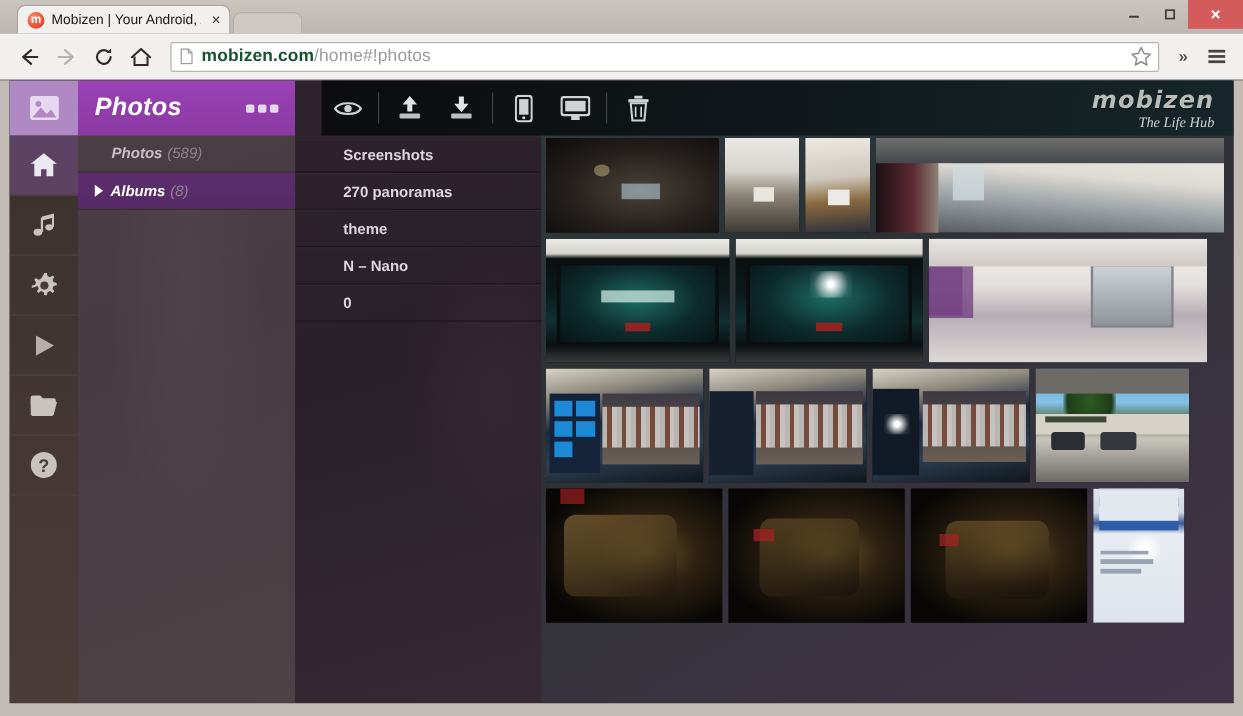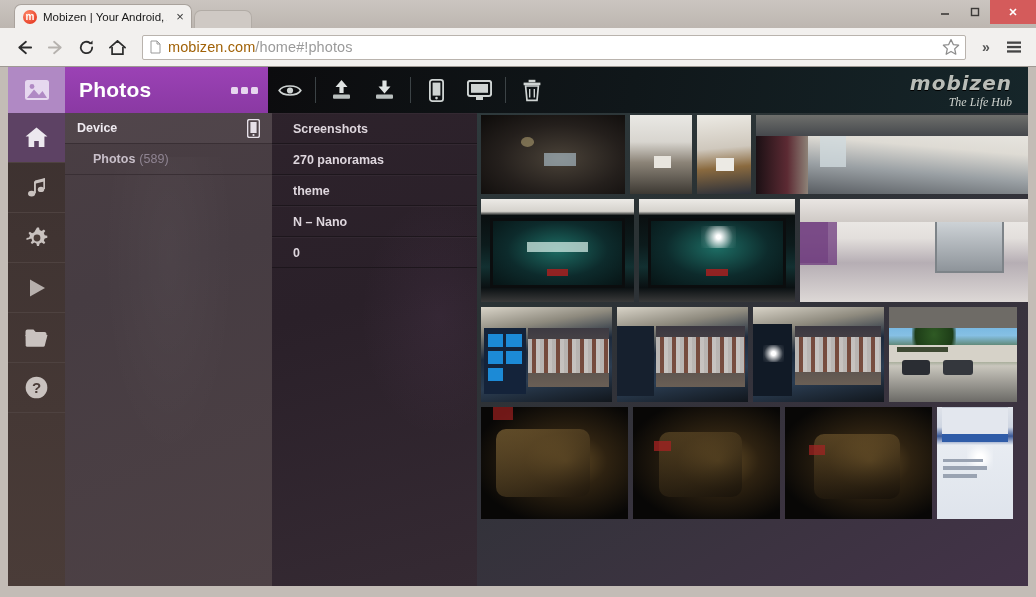--- a/index.html
+++ b/index.html
@@ -78,21 +78,21 @@
   .navbtn.dim { color: #b6b2ae; }
   #omnibox {
     flex: 1; height: 25px; margin: 0 6px 0 8px;
     background: #ffffff; border: 1px solid #b9b3ad;
     border-radius: 2px; display: flex; align-items: center;
     padding: 0 4px 0 7px; gap: 7px;
   }
   #page-icon { width: 11px; height: 14px; flex: none; }
   #url { font-size: 14.5px; color: #9a9a9a; white-space: nowrap;
          overflow: hidden; letter-spacing: .1px; }
-  #url b { color: #a16207; font-weight: normal; }
+  #url b { color: #14532d; font-weight: bold; }
   #star { margin-left: auto; width: 20px; flex: none; cursor: pointer; }
   .navbtn.small { width: 22px; font-size: 14px; color: #555; font-weight: bold; }
 
   
   #app {
     flex: 1; position: relative; overflow: hidden;
     background: #2b2426;
     border-left: 8px solid #c3bcb6;
     border-right: 8px solid #c3bcb6;
     border-bottom: 11px solid #c3bcb6;
@@ -110,23 +110,24 @@
                display:flex; align-items:center; justify-content:center; }
   .rail-item {
     height: 50px; display: flex; align-items: center; justify-content: center;
     border-bottom: 1px solid #4e4240; cursor: pointer; color: #c9c2bf;
   }
   .rail-item.active { background: #5d4264; }
   .rail-item svg { display: block; }
 
   
   #tree {
-    width: 207px; flex: none; position: relative;
+    width: 181px; flex: none; position: relative;
     background: linear-gradient(160deg, #4b3f44 0%, #463c42 40%, #4d4145 100%);
     overflow: hidden;
+    font-style: italic;
   }
   #tree::after {
     content: ""; position: absolute; left: 50%; top: 90px;
     width: 150px; height: 330px; transform: translateX(-50%);
     background: radial-gradient(ellipse at 50% 30%, rgba(255,255,255,.035), transparent 62%);
     pointer-events: none;
   }
   #tree-head {
     height: 46px; background: #8b3fa8;
     background: linear-gradient(#9b42b5, #8a39a3);
@@ -159,21 +160,21 @@
   }
   #albums::after {
     content: ""; position: absolute; left: 40%; top: 120px;
     width: 170px; height: 260px;
     background: radial-gradient(ellipse, rgba(180,120,190,.07), transparent 65%);
     pointer-events: none;
   }
   #albums-head { height: 46px; background: transparent; }
   .alb-row {
     height: 31px; display: flex; align-items: center;
-    padding-left: 21px; border-bottom: 1px solid #1d161c;
+    padding-left: 40px; border-bottom: 1px solid #1d161c;
     border-top: 1px solid rgba(255,255,255,.035);
     font-size: 12.5px; font-weight: bold; color: #ded6dd;
     cursor: pointer; position: relative; z-index: 2;
   }
   .alb-row.sel { background: linear-gradient(#502b5e, #4a2757); color: #fff; }
   .alb-row .tri { margin-left: -14px; }
 
   
   #grid {
     flex: 1; position: relative; overflow: hidden;
@@ -356,32 +357,29 @@
     <div id="tree">
       <div id="tree-head">
         <span id="app-title">Photos</span>
         <span id="dots">
             <i></i>
             <i></i>
             <i></i>
           </span>
       </div>
 
-      <div class="tree-row device">
-        <span>Device</span>
-        <svg id="phone-icn" width="13" height="19" viewBox="0 0 13 19">
-          <rect x="0.6" y="0.6" width="11.8" height="17.8" rx="2" fill="none" stroke="#e6e0e8" stroke-width="1.5"></rect>
-          <rect x="3.4" y="3" width="6.2" height="11" fill="#e6e0e8"></rect>
-          <circle cx="6.5" cy="16" r="1.1" fill="#e6e0e8"></circle>
-        </svg>
-      </div>
 
       <div class="tree-row child">
         <span>Photos</span>
         <span class="count">(589)</span>
+      </div>
+      <div class="tree-row child sel">
+        <span class="tri"></span>
+        <span>Albums</span>
+        <span class="count">(8)</span>
       </div>
     </div>
 
     <div id="albums">
       <div id="albums-head"></div>
       <div class="alb-row">
         <span>Screenshots</span>
       </div>
       <div class="alb-row">
         <span>270 panoramas</span>

